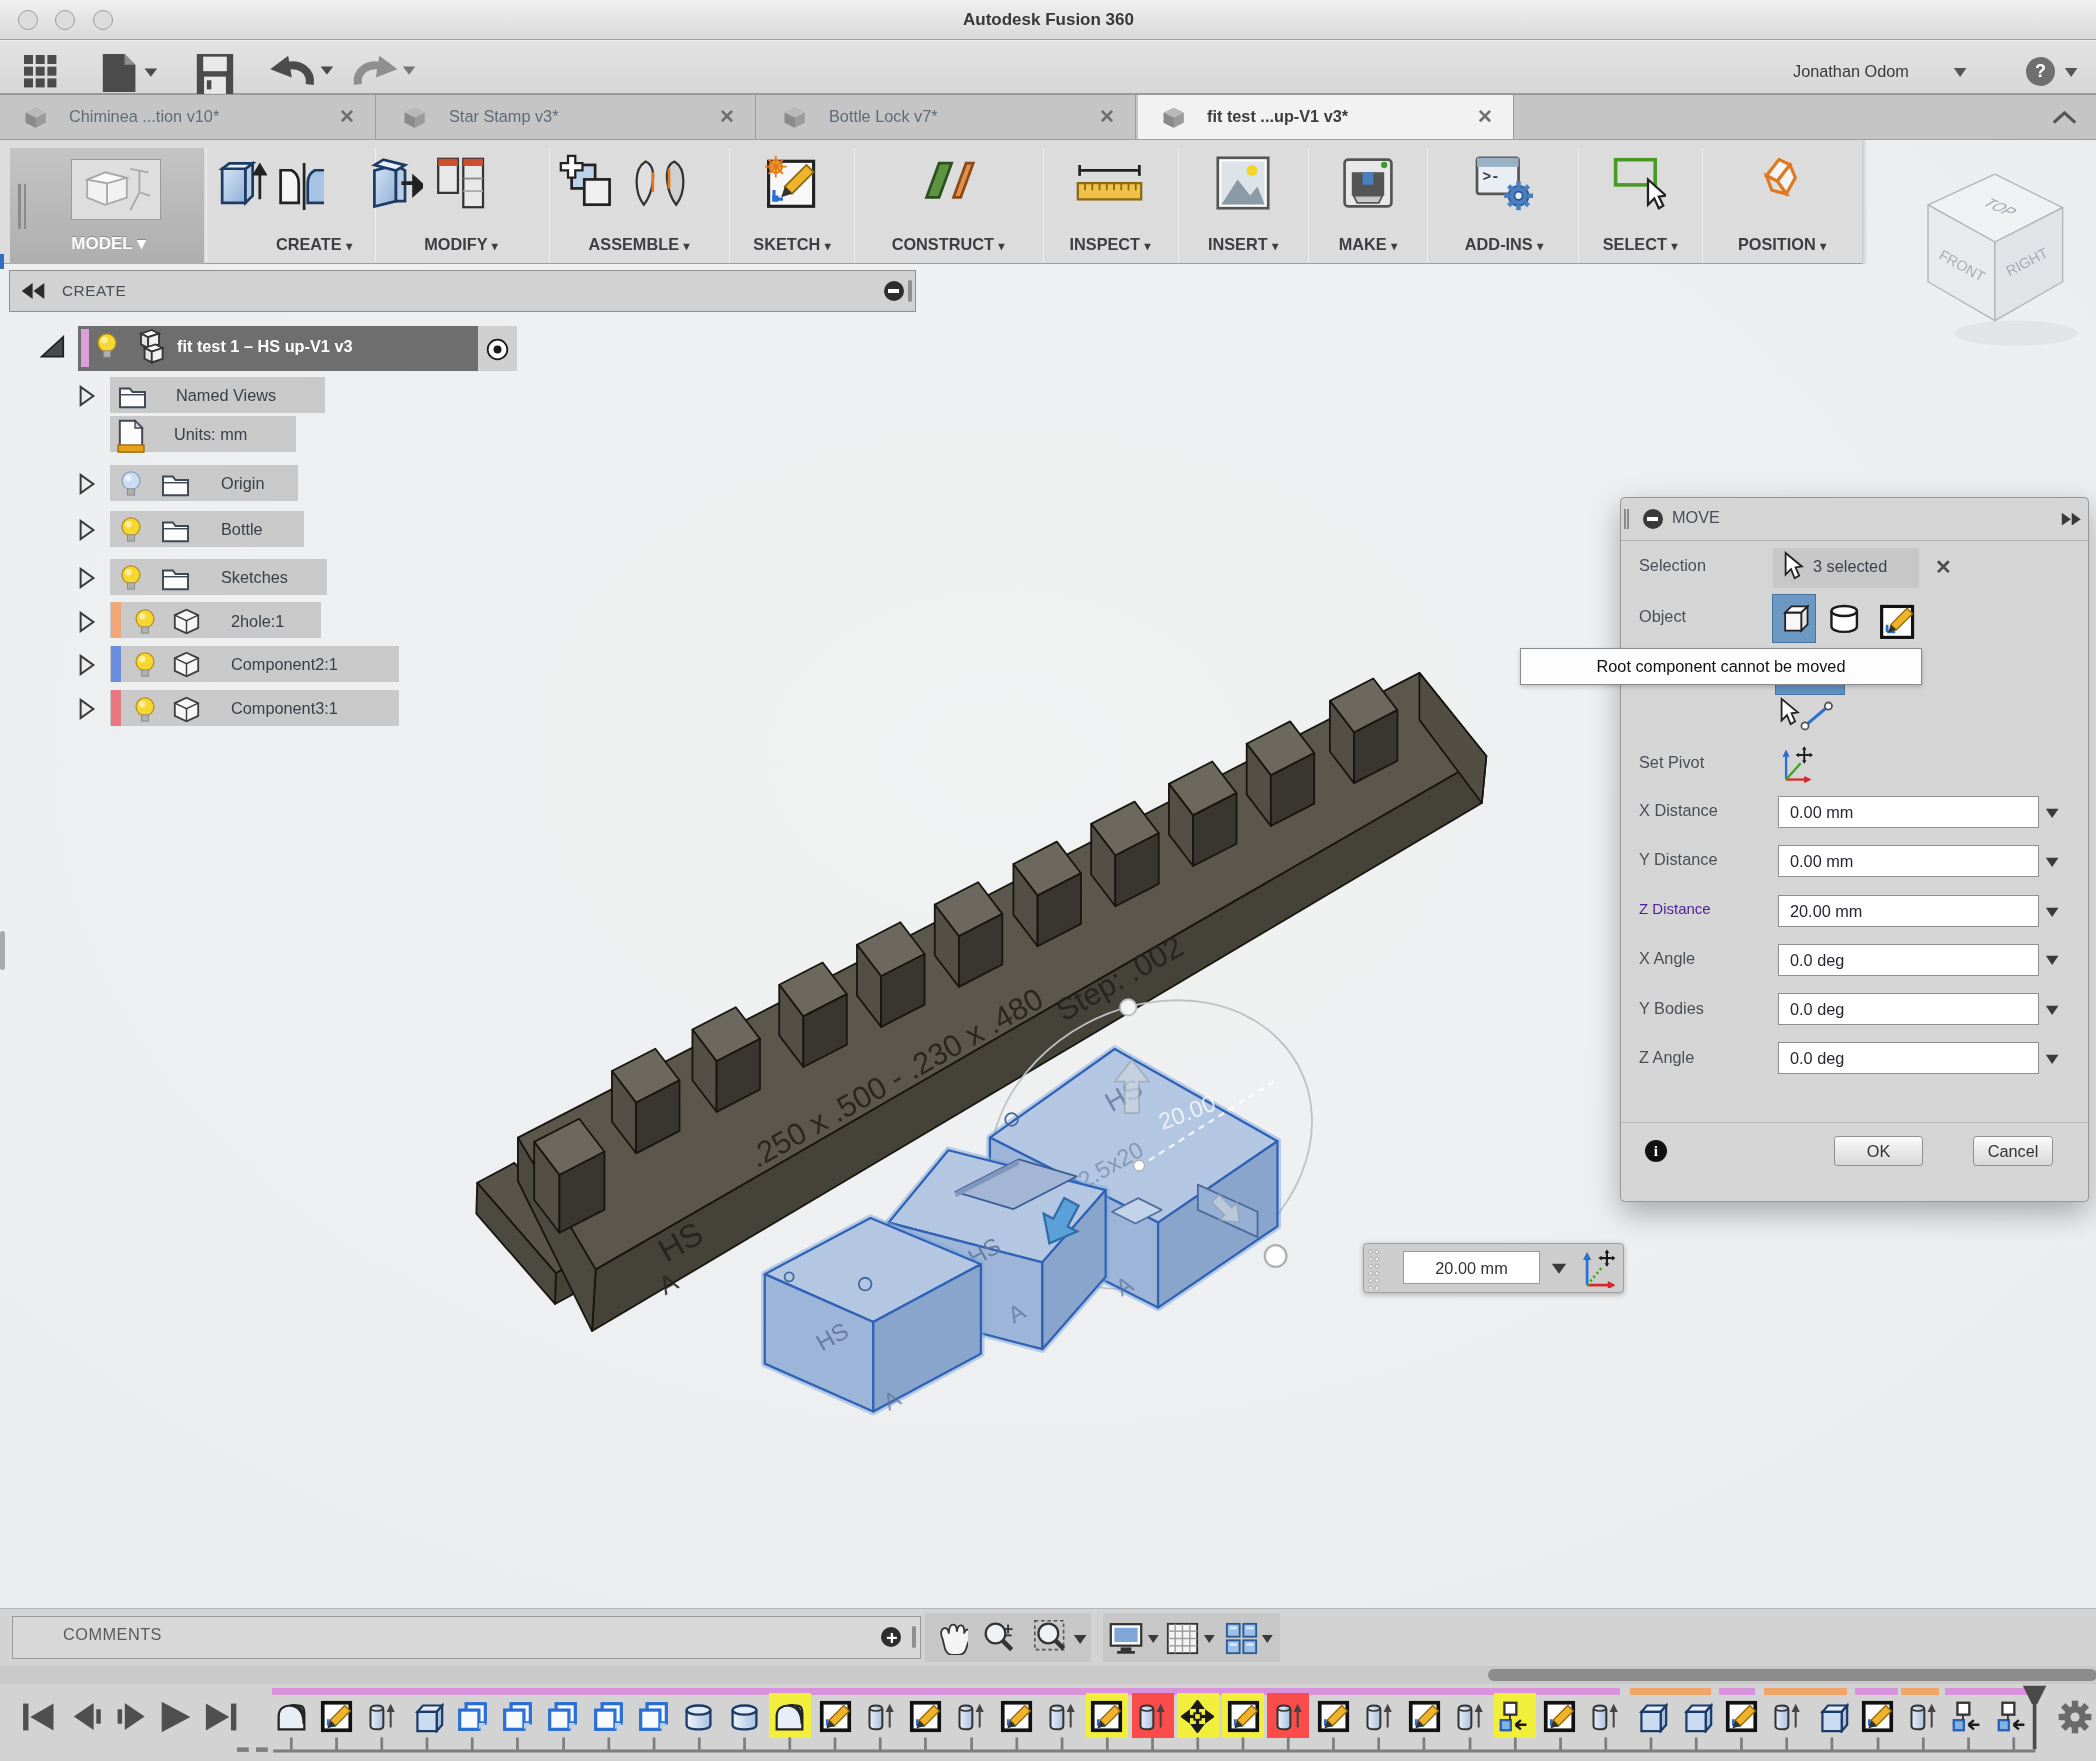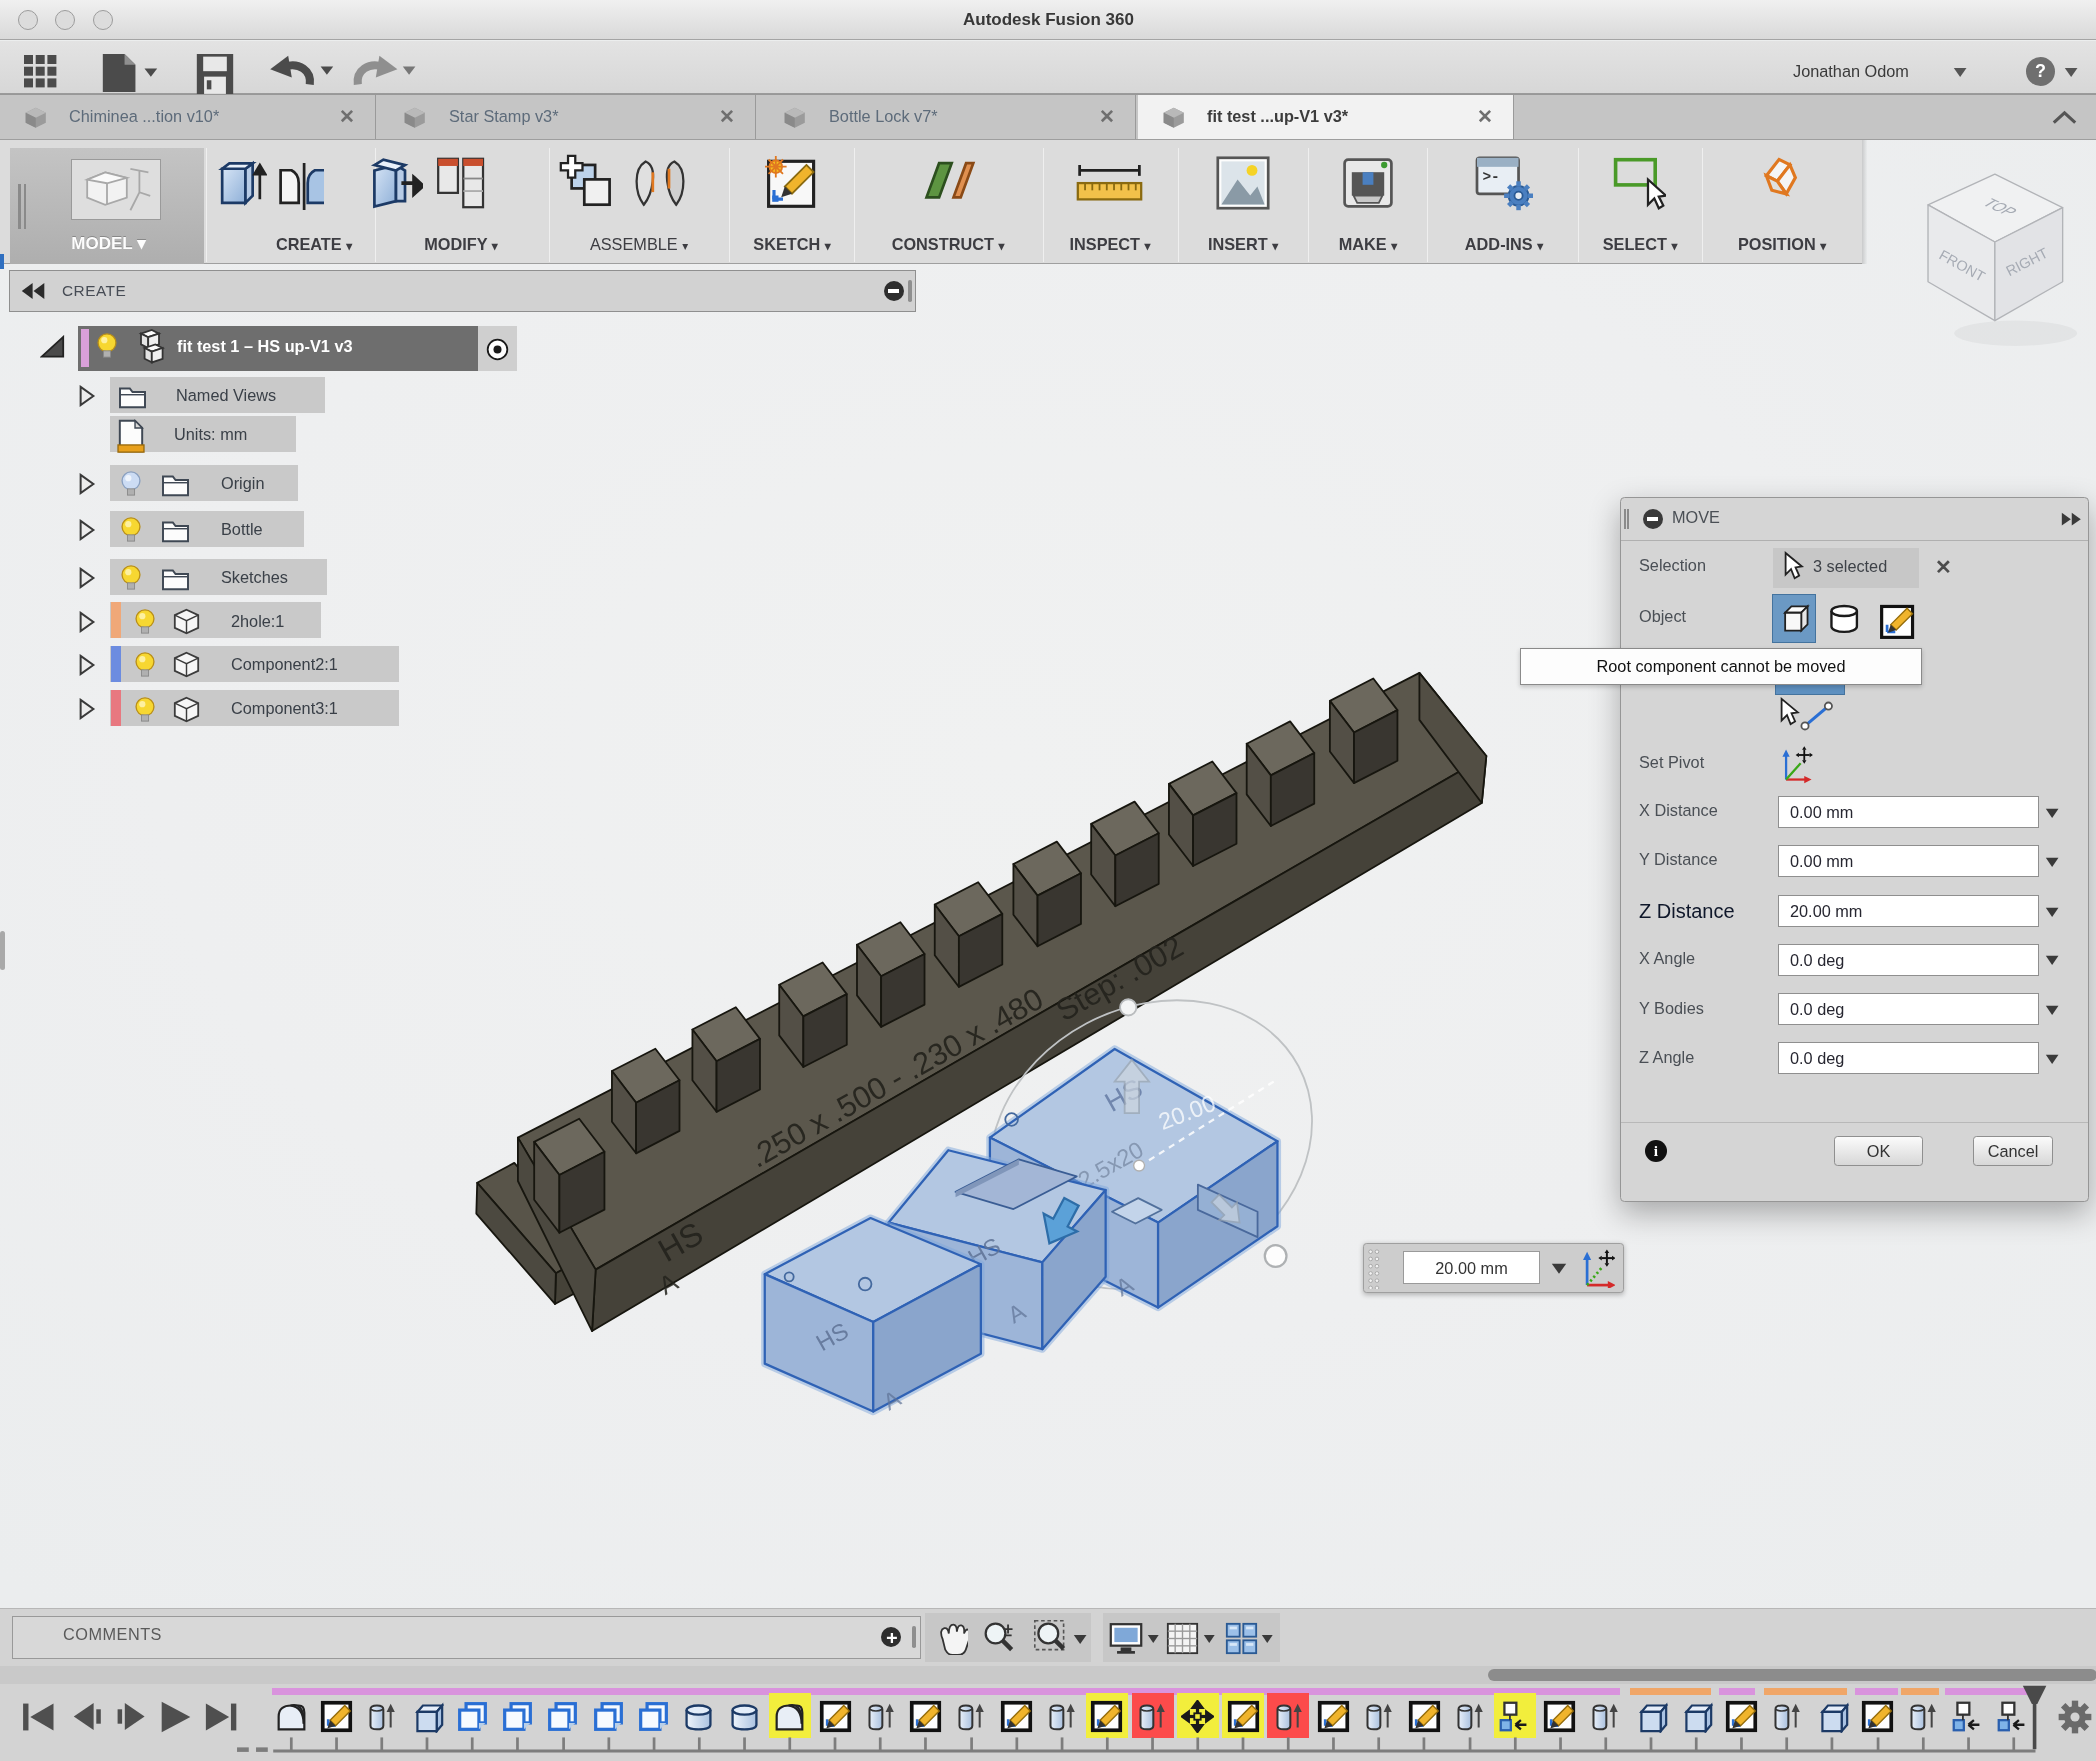--- a/index.html
+++ b/index.html
@@ -219,21 +219,21 @@
 <div class="abs" style="left:1178px;top:148px;width:0.9px;height:114px;background:#c0c0c0;border-left:0.9px solid #efefef;"></div>
 <div class="abs" style="left:1308px;top:148px;width:0.9px;height:114px;background:#c0c0c0;border-left:0.9px solid #efefef;"></div>
 <div class="abs" style="left:1427px;top:148px;width:0.9px;height:114px;background:#c0c0c0;border-left:0.9px solid #efefef;"></div>
 <div class="abs" style="left:1578px;top:148px;width:0.9px;height:114px;background:#c0c0c0;border-left:0.9px solid #efefef;"></div>
 <div class="abs" style="left:1702px;top:148px;width:0.9px;height:114px;background:#c0c0c0;border-left:0.9px solid #efefef;"></div>
 <div class="abs" style="left:204px;top:235px;width:188px;text-align:center;
      font-size:16.3px;font-weight:bold;color:#3d3d42;margin-left:16px;">CREATE <span style="font-size:11.8px;">▾</span></div>
 <div class="abs" style="left:375px;top:235px;width:172px;text-align:center;
      font-size:16.3px;font-weight:bold;color:#3d3d42;">MODIFY <span style="font-size:11.8px;">▾</span></div>
 <div class="abs" style="left:553px;top:235px;width:172px;text-align:center;
-     font-size:16.3px;font-weight:normal;color:#3d3d42;">ASSEMBLE <span style="font-size:11.8px;">▾</span></div>
+     font-size:16.3px;font-weight:bold;color:#3d3d42;">ASSEMBLE <span style="font-size:11.8px;">▾</span></div>
 <div class="abs" style="left:706px;top:235px;width:172px;text-align:center;
      font-size:16.3px;font-weight:bold;color:#3d3d42;">SKETCH <span style="font-size:11.8px;">▾</span></div>
 <div class="abs" style="left:862px;top:235px;width:172px;text-align:center;
      font-size:16.3px;font-weight:bold;color:#3d3d42;">CONSTRUCT <span style="font-size:11.8px;">▾</span></div>
 <div class="abs" style="left:1024px;top:235px;width:172px;text-align:center;
      font-size:16.3px;font-weight:bold;color:#3d3d42;">INSPECT <span style="font-size:11.8px;">▾</span></div>
 <div class="abs" style="left:1157px;top:235px;width:172px;text-align:center;
      font-size:16.3px;font-weight:bold;color:#3d3d42;">INSERT <span style="font-size:11.8px;">▾</span></div>
 <div class="abs" style="left:1282px;top:235px;width:172px;text-align:center;
      font-size:16.3px;font-weight:bold;color:#3d3d42;">MAKE <span style="font-size:11.8px;">▾</span></div>
@@ -616,21 +616,21 @@
       font-size:16.3px;color:#262630;line-height:30px;padding-left:11px;">0.00 mm</div>
 <svg style="position:absolute;left:2044px;top:807px;" width="16.3" height="11.8" viewBox="0 0 18 13">
     <path d="M2 2 l14 0 l-7 10 z" fill="#3a3a3a"></path>
   </svg>
 <div class="abs" style="left:1639px;top:850px;font-size:16.3px;color:#4a4f55;">Y Distance</div>
 <div class="abs" style="left:1778px;top:845px;width:261px;height:32px;background:#fff;border:0.9px solid #8f8f8f;
       font-size:16.3px;color:#262630;line-height:30px;padding-left:11px;">0.00 mm</div>
 <svg style="position:absolute;left:2044px;top:856px;" width="16.3" height="11.8" viewBox="0 0 18 13">
     <path d="M2 2 l14 0 l-7 10 z" fill="#3a3a3a"></path>
   </svg>
-<div class="abs" style="left:1639px;top:900px;font-size:20px;color:#0f172a;">Z Distance</div>
+<div class="abs" style="left:1639px;top:900px;font-size:15px;color:#4c1d95;">Z Distance</div>
 <div class="abs" style="left:1778px;top:895px;width:261px;height:32px;background:#fff;border:0.9px solid #8f8f8f;
       font-size:16.3px;color:#262630;line-height:30px;padding-left:11px;">20.00 mm</div>
 <svg style="position:absolute;left:2044px;top:906px;" width="16.3" height="11.8" viewBox="0 0 18 13">
     <path d="M2 2 l14 0 l-7 10 z" fill="#3a3a3a"></path>
   </svg>
 <div class="abs" style="left:1639px;top:949px;font-size:16.3px;color:#4a4f55;">X Angle</div>
 <div class="abs" style="left:1778px;top:944px;width:261px;height:32px;background:#fff;border:0.9px solid #8f8f8f;
       font-size:16.3px;color:#262630;line-height:30px;padding-left:11px;">0.0 deg</div>
 <svg style="position:absolute;left:2044px;top:954px;" width="16.3" height="11.8" viewBox="0 0 18 13">
     <path d="M2 2 l14 0 l-7 10 z" fill="#3a3a3a"></path>

